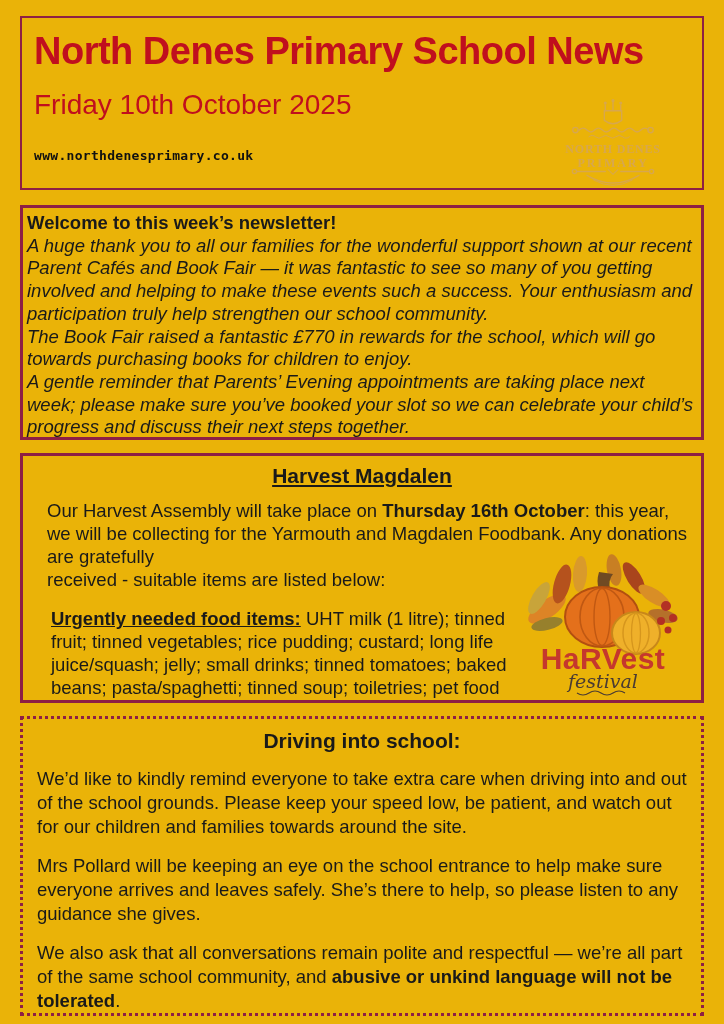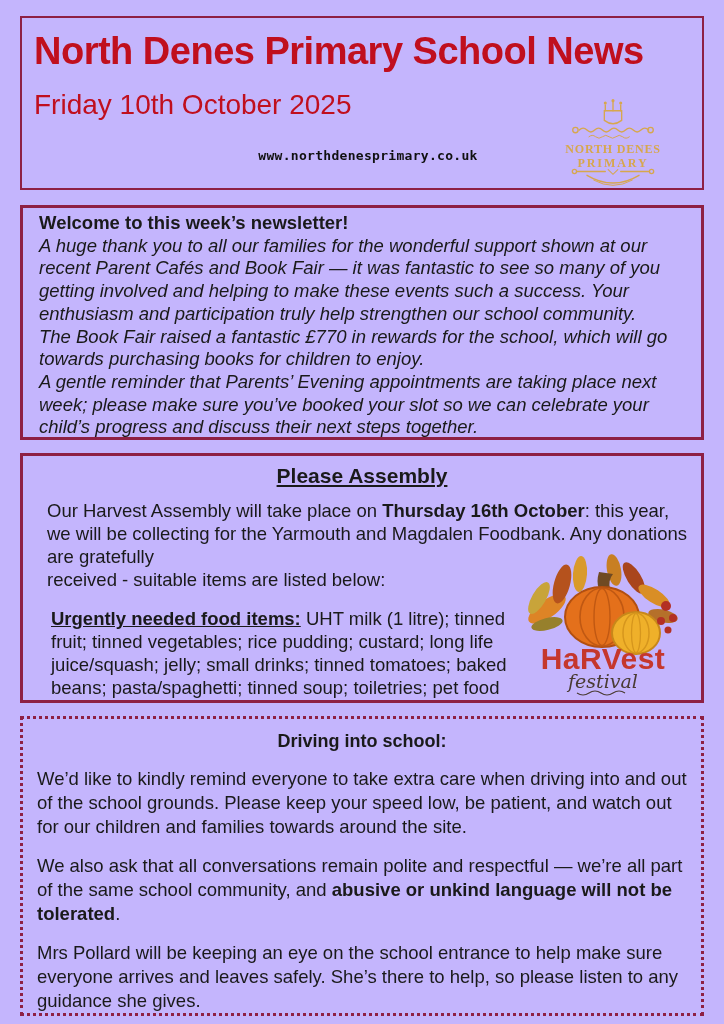--- a/index.html
+++ b/index.html
@@ -1,20 +1,20 @@
 <!DOCTYPE html>
 <html style="--maroon: #8e2044; --red: #c00f1e; --gold: #d7a74e; --harvest-red: #c5372d; --ink: #1a1a1a;"><head>
 <meta charset="utf-8">
 <style>
   html, body { margin: 0; padding: 0; background: #ffffff; }
   .page {
     position: relative;
     width: 724px;
     height: 1024px;
-    background: #c4b5fd;
+    background: #eab308;
     font-family: "Liberation Sans", sans-serif;
     color: var(--ink, #1a1a1a);
     overflow: hidden;
   }
   .box {
     margin-left: 20px;
     margin-right: 20px;
     box-sizing: border-box;
   }
 
@@ -40,21 +40,20 @@
     color: var(--red, #c00f1e);
     margin-top: 16px;
   }
   .website-url {
     font-family: "DejaVu Sans Mono", monospace;
     font-weight: 700;
     font-size: 13px;
     color: #111;
     margin-top: 27px;
     letter-spacing: 0.3px;
-    text-align: center;
   }
   .school-logo {
     position: absolute;
     right: 36px;
     top: 80px;
     width: 106px;
     height: 92px;
   }
 
   
@@ -62,21 +61,21 @@
     text-align: center;
     font-weight: 700;
     margin: 0;
   }
 
   
   .welcome-box {
     margin-top: 15px;
     height: 235px;
     border: 3px solid var(--maroon, #8e2044);
-    padding: 4px 16px;
+    padding: 4px 4px;
     font-size: 18.5px;
     line-height: 22.7px;
   }
   .welcome-heading { font-weight: 700; }
   .welcome-body { white-space: pre-line; font-style: italic; }
 
   
   .harvest-box {
     margin-top: 13px;
     height: 250px;
@@ -105,21 +104,21 @@
   
   .driving-box {
     margin-top: 13px;
     height: 300px;
     border: 3px dotted var(--maroon, #8e2044);
     padding: 8px 14px;
     font-size: 18.5px;
     line-height: 24px;
   }
   .driving-box .section-title {
-    font-size: 18px;
+    font-size: 21px;
     margin: 2px 0 14px 0;
   }
   .driving-box p { margin: 0 0 15px 0; }
   .bold { font-weight: 700; }
 </style>
 </head>
 <body>
 
 <div class="page">
 
@@ -154,21 +153,21 @@
   </div>
 
   <div class="box welcome-box">
     <span class="welcome-heading">Welcome to this week’s newsletter!</span>
     <div class="welcome-body">A huge thank you to all our families for the wonderful support shown at our recent Parent Cafés and Book Fair — it was fantastic to see so many of you getting involved and helping to make these events such a success. Your enthusiasm and participation truly help strengthen our school community.
 The Book Fair raised a fantastic £770 in rewards for the school, which will go towards purchasing books for children to enjoy.
 A gentle reminder that Parents’ Evening appointments are taking place next week; please make sure you’ve booked your slot so we can celebrate your child’s progress and discuss their next steps together.</div>
   </div>
 
   <div class="box harvest-box">
-    <h2 class="section-title">Please Assembly</h2>
+    <h2 class="section-title">Harvest Magdalen</h2>
 
     <p class="harvest-intro"><span>Our Harvest Assembly will take place on </span><span class="bold">Thursday 16th October</span><span>: this year, we will be collecting for the Yarmouth and Magdalen Foodbank. Any donations are gratefully
 received - suitable items are listed below:</span></p>
 
     <p class="harvest-items"><span class="harvest-items-label">Urgently needed food items:</span><span> UHT milk (1 litre); tinned fruit; tinned vegetables; rice pudding; custard; long life juice/squash; jelly; small drinks; tinned tomatoes; baked beans; pasta/spaghetti; tinned soup; toiletries; pet food</span></p>
 
     <svg class="harvest-image" viewBox="0 0 172 142" xmlns="http://www.w3.org/2000/svg">
       <g>
         <ellipse cx="30" cy="55" rx="22" ry="9" transform="rotate(-35 30 55)" fill="#dd8426"></ellipse>
         <ellipse cx="22" cy="44" rx="18" ry="7" transform="rotate(-60 22 44)" fill="#c8a43a"></ellipse>
@@ -197,17 +196,17 @@
       </g>
       <text x="86" y="115" text-anchor="middle" font-family="Liberation Sans, sans-serif" font-size="30" font-weight="bold" fill="#c5372d" letter-spacing="0.5">HaRVest</text>
       <text x="86" y="134" text-anchor="middle" font-family="DejaVu Serif, serif" font-style="italic" font-size="19" fill="#4a3b33">festival</text>
       <path d="M60,139 q6,4 12,0 t12,0 t12,0 t12,0" stroke="#4a3b33" fill="none" stroke-width="1.2"></path>
     </svg>
   </div>
 
   <div class="box driving-box">
     <h2 class="section-title">Driving into school:</h2>
     <p>We’d like to kindly remind everyone to take extra care when driving into and out of the school grounds. Please keep your speed low, be patient, and watch out for our children and families towards around the site.</p>
+    <p>Mrs Pollard will be keeping an eye on the school entrance to help make sure everyone arrives and leaves safely. She’s there to help, so please listen to any guidance she gives.</p>
     <p><span>We also ask that all conversations remain polite and respectful — we’re all part of the same school community, and </span><span class="bold">abusive or unkind language will not be tolerated</span><span>.</span></p>
-    <p>Mrs Pollard will be keeping an eye on the school entrance to help make sure everyone arrives and leaves safely. She’s there to help, so please listen to any guidance she gives.</p>
   </div>
 
 </div>
 
 </body></html>

